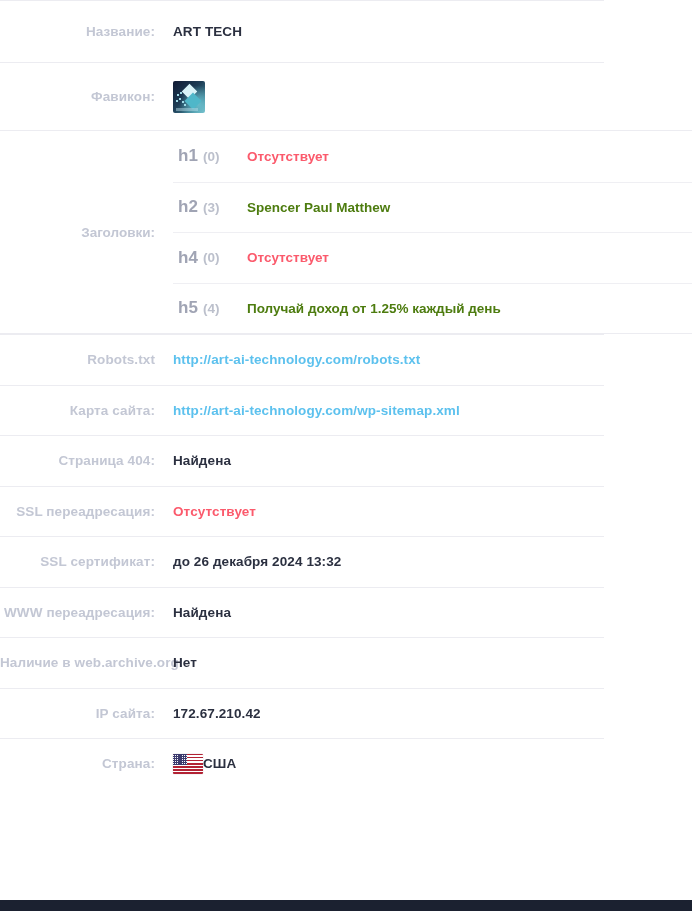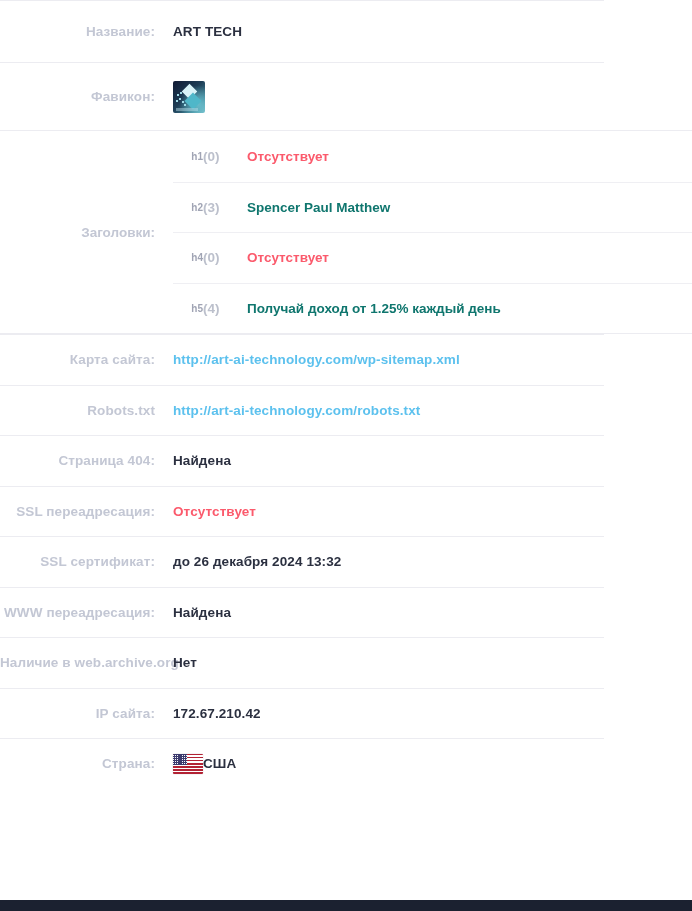--- a/index.html
+++ b/index.html
@@ -148,37 +148,37 @@
     border-top: 1px solid #efeff3;
     box-sizing: border-box;
     padding-right: 31px;
   }
   .h-item.h-first { border-top: none; }
   .h-item.h-tall { height: 62px; align-items: center; }
 
   .h-tag {
     width: 30px;
     min-width: 30px;
-    text-align: right;
+    text-align: center;
     color: #a0a4b4;
-    font-size: 10px;
+    font-size: 17px;
     font-weight: 700;
   }
   .h-count {
     width: 44px;
     min-width: 44px;
     text-align: left;
     color: #bcc0cc;
     font-size: 13.5px;
     font-weight: 700;
   }
   .h-text {
     flex: 1;
     min-width: 0;
-    color: #0f766e;
+    color: #4d7c0f;
     font-size: 13.5px;
     font-weight: 700;
     line-height: 19px;
   }
   .h-text.missing { color: #fb5a6c; }
 
   
   .country-cell {
     display: flex;
     align-items: center;
@@ -282,30 +282,30 @@
         <span class="h-tag">h5</span>
         <span class="h-count">(4)</span>
         <span class="h-text">Получай доход от 1.25% каждый день</span>
       </div>
 
 
     </div>
   </div>
 
   <div class="row r-simple">
+    <div class="row-label">Robots.txt</div>
+    <div class="row-value">
+      <a class="val-link" href="#">http://art-ai-technology.com/robots.txt</a>
+    </div>
+  </div>
+
+  <div class="row r-simple">
     <div class="row-label">Карта сайта:</div>
     <div class="row-value">
       <a class="val-link" href="#">http://art-ai-technology.com/wp-sitemap.xml</a>
-    </div>
-  </div>
-
-  <div class="row r-simple">
-    <div class="row-label">Robots.txt</div>
-    <div class="row-value">
-      <a class="val-link" href="#">http://art-ai-technology.com/robots.txt</a>
     </div>
   </div>
 
   <div class="row r-simple">
     <div class="row-label">Страница 404:</div>
     <div class="row-value">Найдена</div>
   </div>
 
   <div class="row r-simple">
     <div class="row-label">SSL переадресация:</div>

